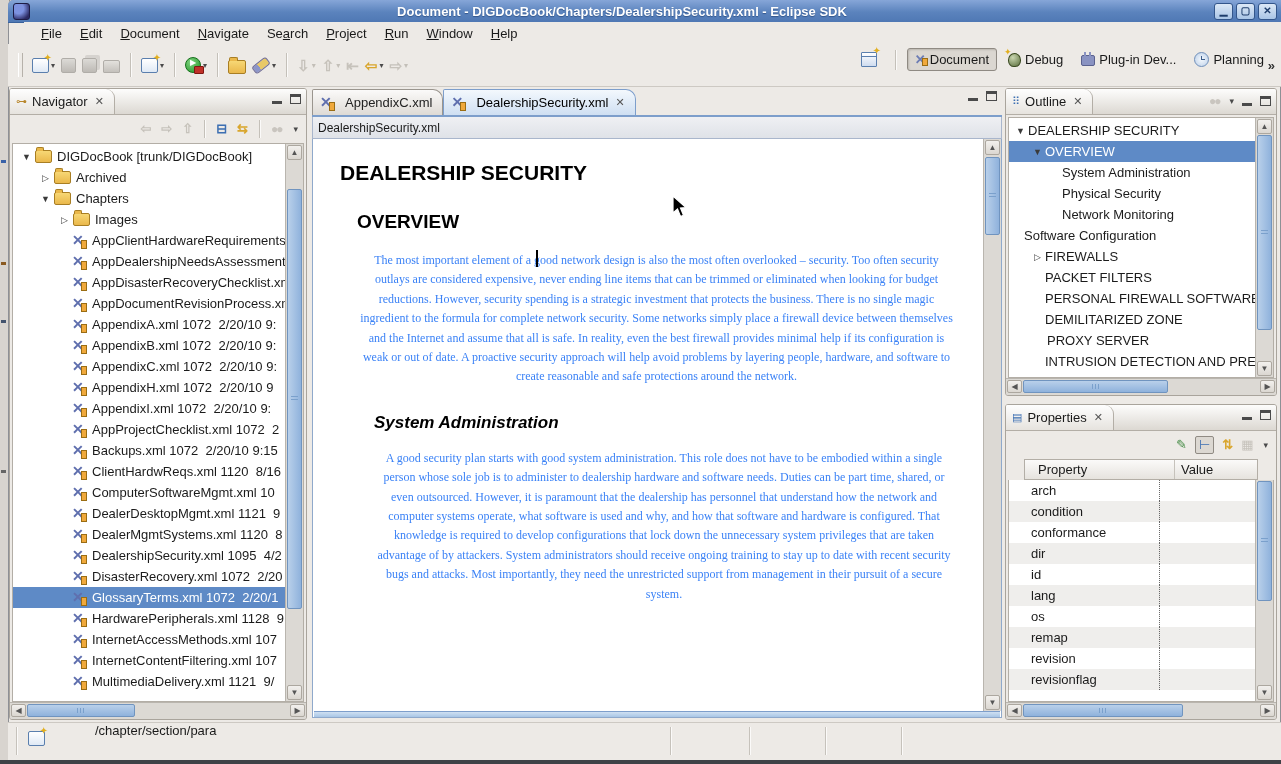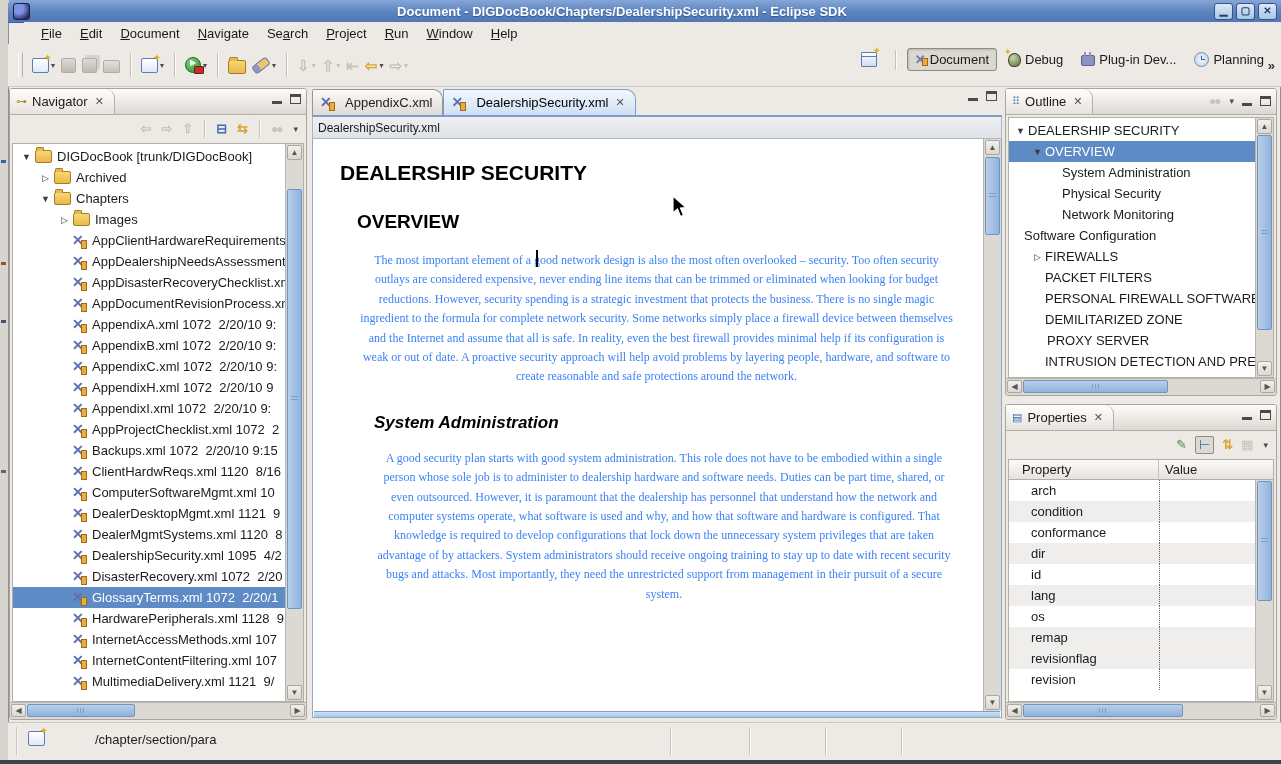--- a/index.html
+++ b/index.html
@@ -105,32 +105,32 @@
   #edoc h1{font-size:21px;margin:0 0 26px 0;color:#000;font-family:"Liberation Sans",sans-serif;}
   .sec h2{font-size:19px;margin:0 0 18px 17px;color:#000;font-family:"Liberation Sans",sans-serif;}
   .sec h3{font-size:17px;font-style:italic;margin:26px 0 16px 34px;color:#000;font-family:"Liberation Sans",sans-serif;}
   .sec.l2 p{margin:0 0 6px 17px;width:599px;}
   .sec.l3 p{margin:0 0 6px 34px;width:580px;}
   #edoc p{font-family:"Liberation Serif",serif;font-size:12px;line-height:19.4px;color:#3b82f6;text-align:center;}
   #ehsb{position:absolute;left:1px;right:1px;bottom:0;height:5px;background:linear-gradient(#cfe0f2,#a8c6e6);border-top:1px solid #7d9ecb;}
   #caret{position:absolute;left:536px;top:250px;width:1.5px;height:17px;background:#000;}
 
   
-  .phead{height:21px;display:flex;background:linear-gradient(#fbfaf9,#e6e3de);border-bottom:1px solid #b3aea6;font-size:13px;color:#1a1a1a;flex:none;margin:0 2px;border-left:1px solid #b3aea6;border-right:1px solid #b3aea6;border-top:1px solid #b3aea6;box-sizing:border-box;}
+  .phead{height:21px;display:flex;background:linear-gradient(#fbfaf9,#e6e3de);border-bottom:1px solid #b3aea6;font-size:13px;color:#1a1a1a;flex:none;margin:0 18px;border-left:1px solid #b3aea6;border-right:1px solid #b3aea6;border-top:1px solid #b3aea6;box-sizing:border-box;}
   .phead .c1{width:150px;padding-left:13px;border-right:1px solid #c6c2bb;box-sizing:border-box;line-height:20px;}
   .phead .c2{flex:1;padding-left:6px;line-height:20px;}
   .prow{height:21px;display:flex;font-size:13px;color:#1b1b1b;}
   .prow.alt{background:#efeeec;}
   .prow .c1{width:150px;padding-left:22px;box-sizing:border-box;line-height:21px;}
   .prow .c2{flex:1;border-left:1px dotted #666;}
 
   
   #statusbar{position:absolute;left:0;top:722px;width:100%;height:38px;background:#edeae6;border-top:1px solid #cdc9c3;}
   .ssep{position:absolute;top:4px;width:1px;height:28px;background:#c6c2bb;box-shadow:1px 0 0 #fbfaf9;}
-  #spath{position:absolute;left:87px;top:9px;font-size:13px;color:#1a1a1a;}
+  #spath{position:absolute;left:87px;top:0;font-size:13px;color:#1a1a1a;}
   #sicon{position:absolute;left:20px;top:8px;}
 
   
   #mouse{position:absolute;left:672px;top:195px;pointer-events:none;}
 </style>
 </head>
 <body>
 
 <div id="stage">
   <div id="bgsliver">
@@ -452,26 +452,26 @@
               <span class="c2"></span>
             </div>
             <div class="prow">
               <span class="c1">os</span>
               <span class="c2"></span>
             </div>
             <div class="prow alt">
               <span class="c1">remap</span>
               <span class="c2"></span>
             </div>
+            <div class="prow">
+              <span class="c1">revision</span>
+              <span class="c2"></span>
+            </div>
             <div class="prow alt">
               <span class="c1">revisionflag</span>
-              <span class="c2"></span>
-            </div>
-            <div class="prow">
-              <span class="c1">revision</span>
               <span class="c2"></span>
             </div>
           </div>
         <div class="vscroll">
           <div class="sthumb" style="top:1px;height:120px">
               <span class="grip"></span>
             </div>
           <div class="sarrow" style="bottom:1px">▼</div>
         </div>
       </div>

